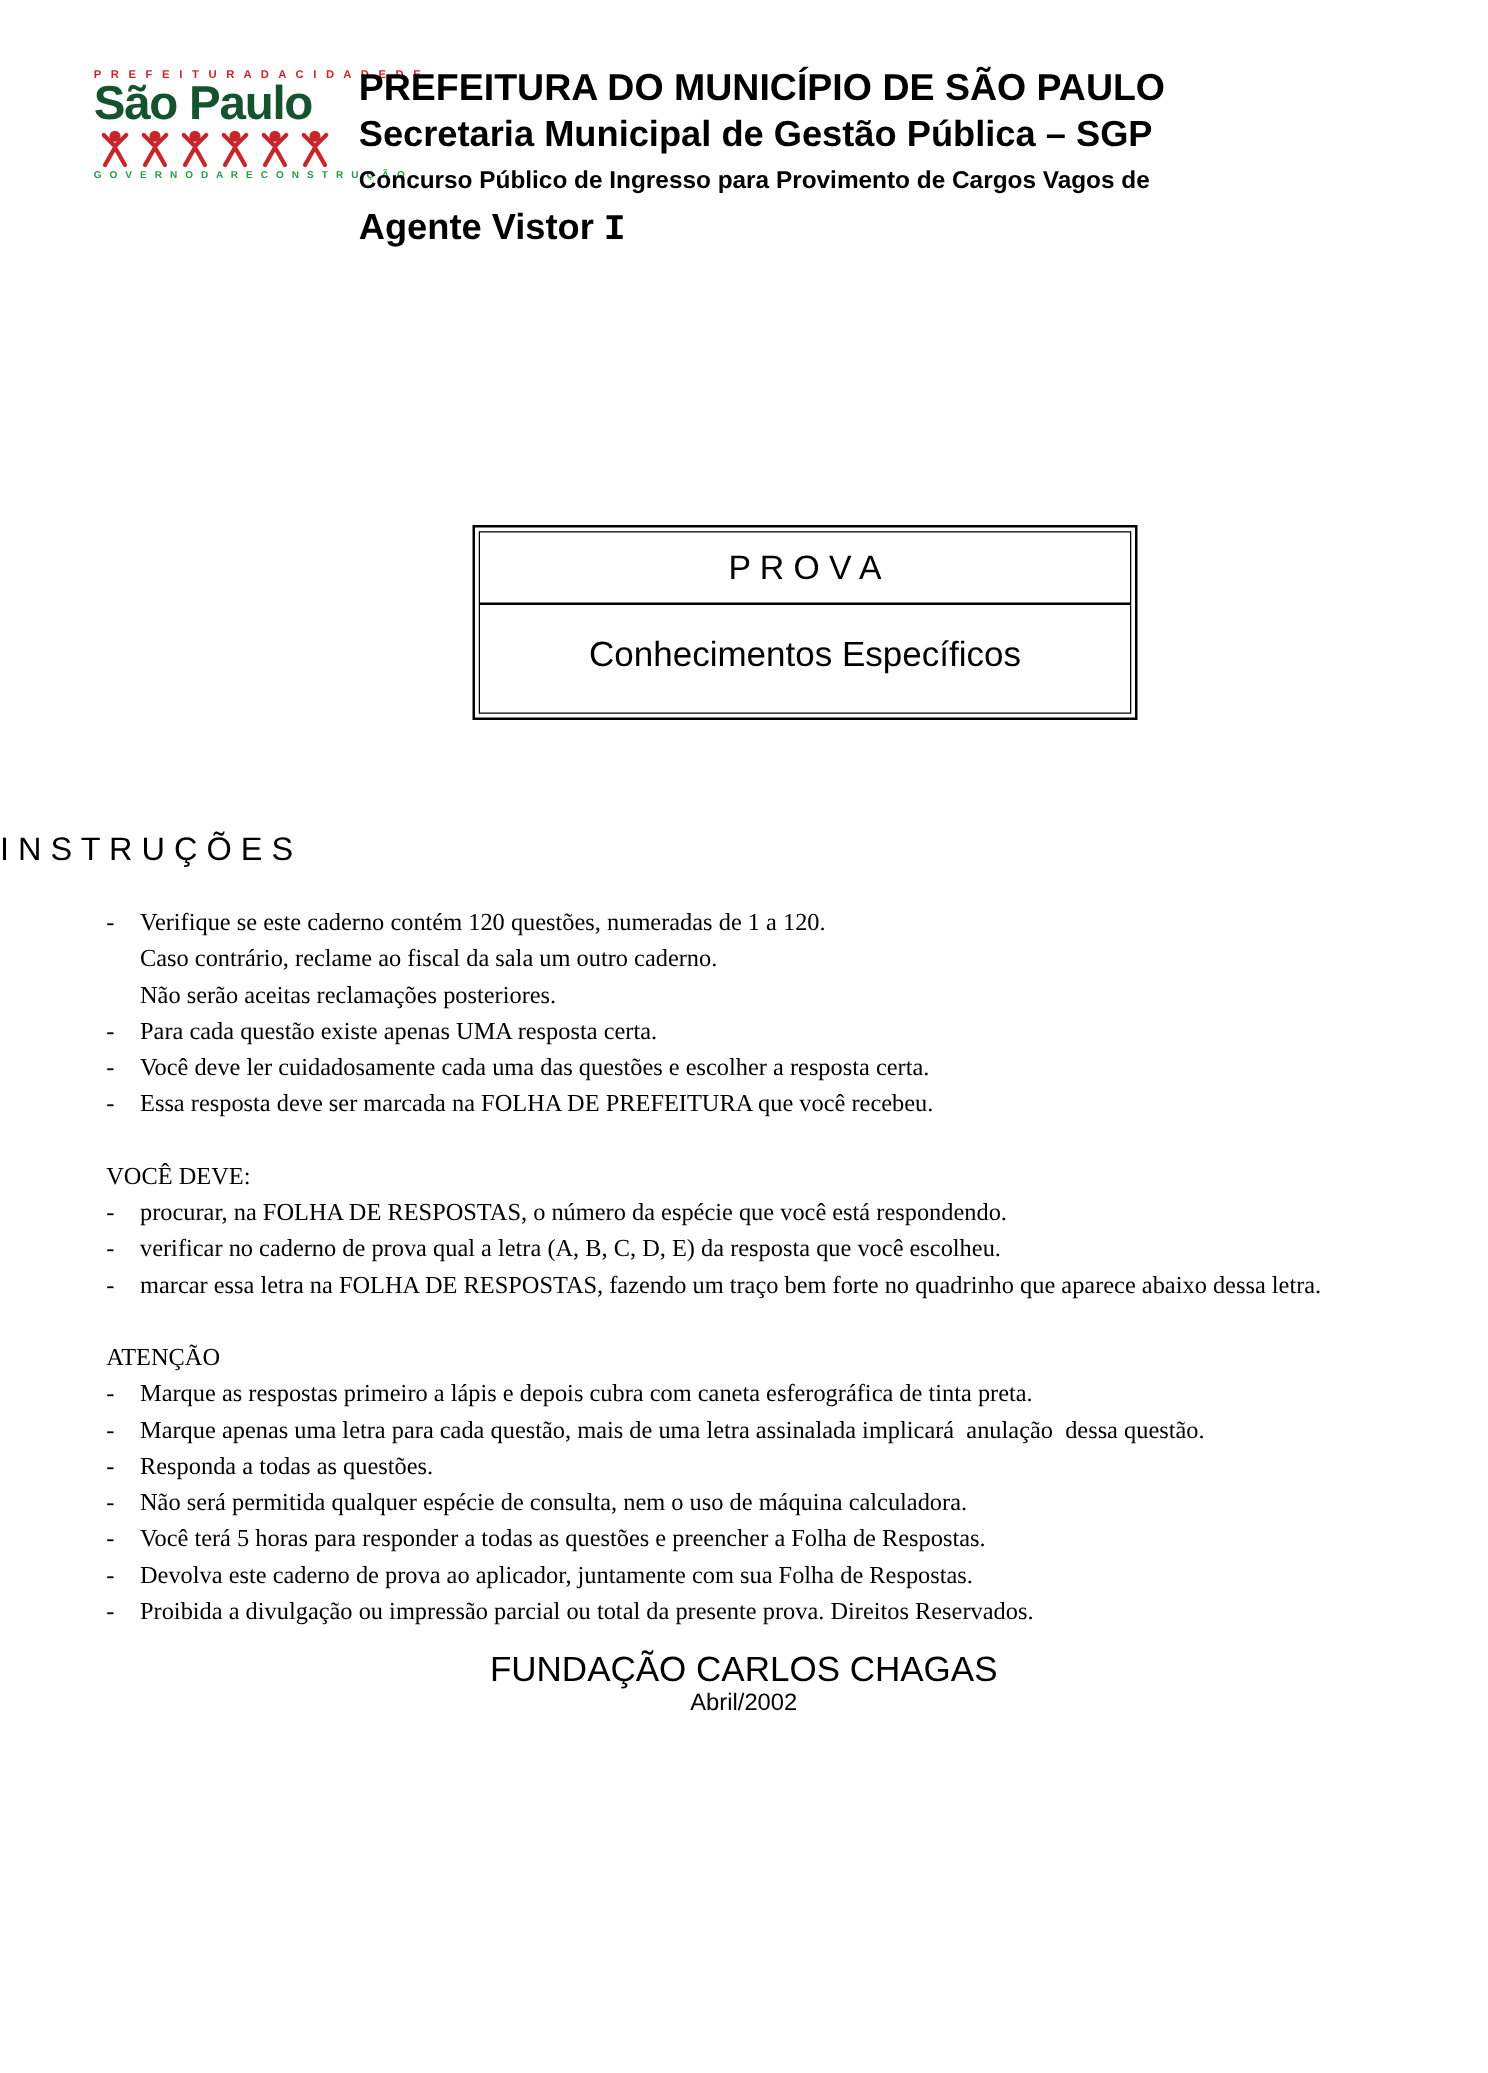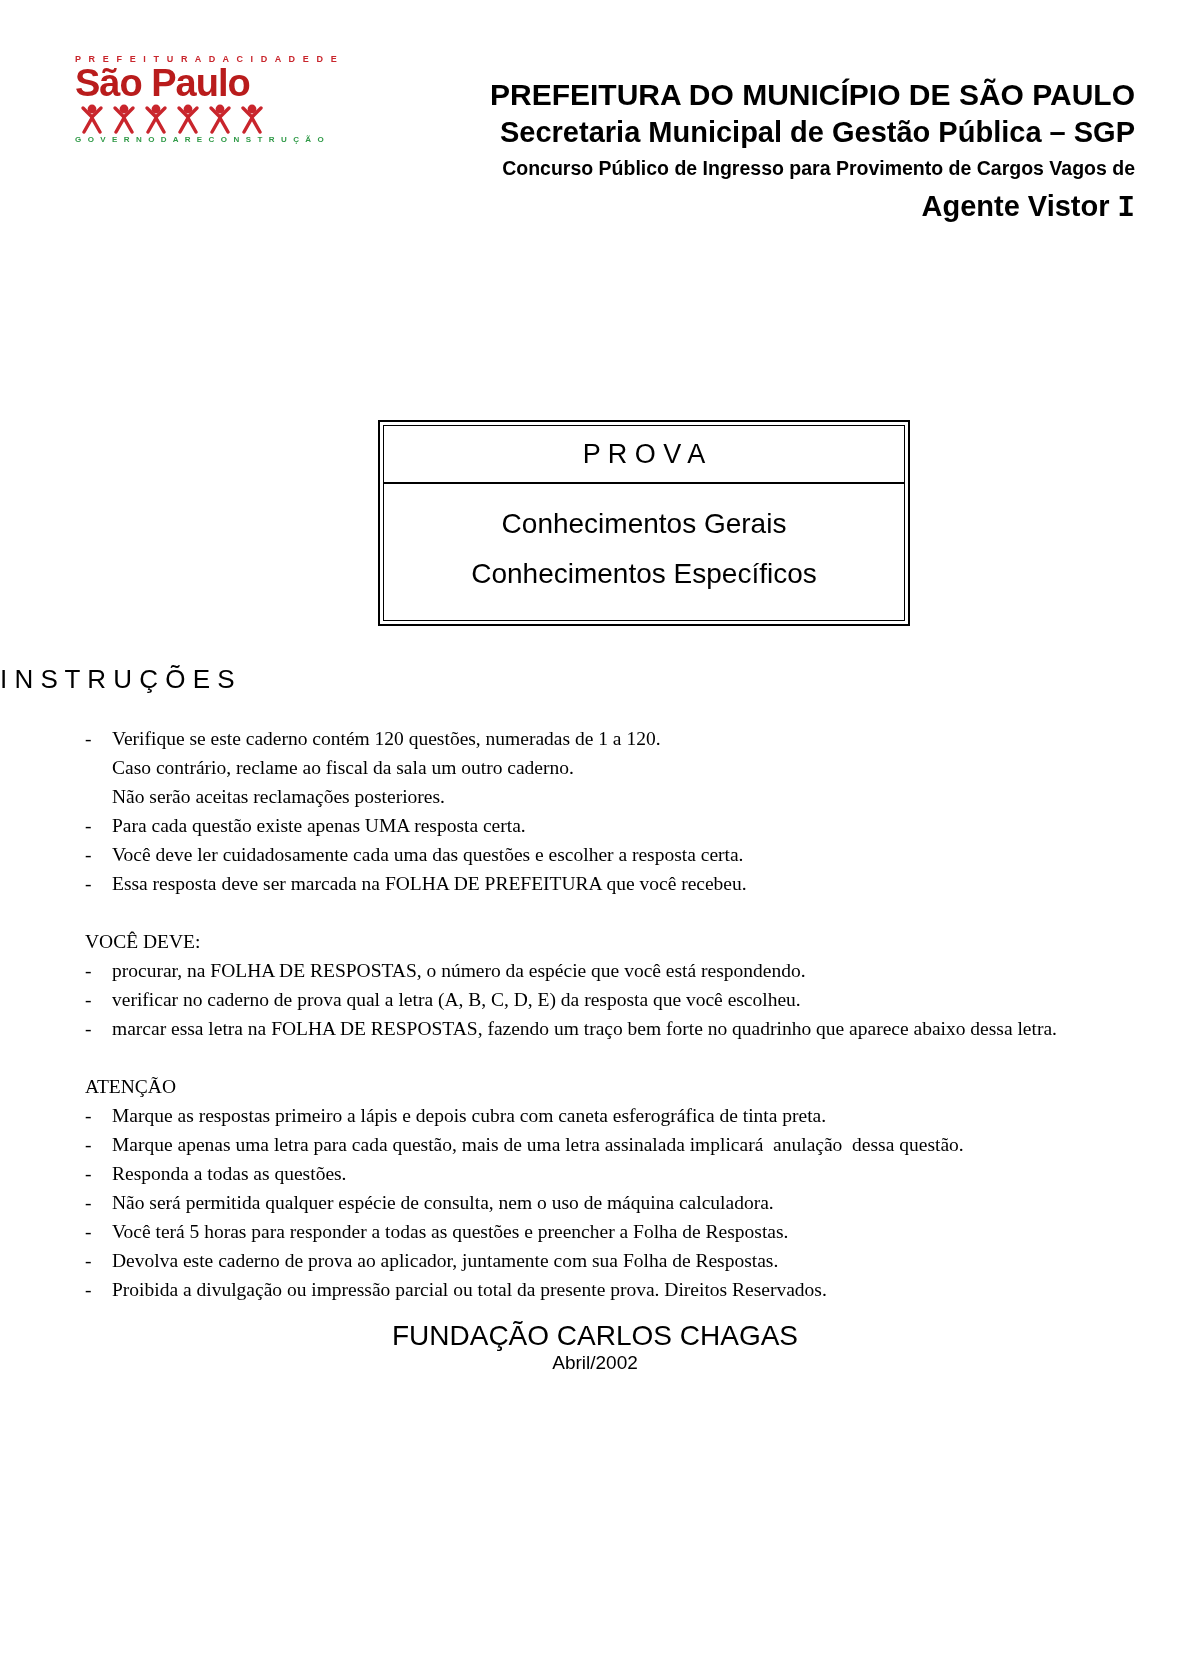--- a/index.html
+++ b/index.html
@@ -25,36 +25,36 @@
   }
   .logo { width: 196px; flex: none; padding-top: 4px; }
   .logo-top {
     color: #c9252c;
     font-size: 9px;
     font-weight: bold;
     letter-spacing: 2.6px;
     white-space: nowrap;
   }
   .logo-name {
-    color: #b91c1c;
+    color: #14532d;
     font-weight: bold;
     font-size: 38px;
     line-height: 1.02;
     letter-spacing: -1px;
   }
   .logo-figures { display: block; margin-top: 1px; }
   .logo-bottom {
     color: #2f9a47;
     font-size: 8px;
     font-weight: bold;
     letter-spacing: 2.1px;
     white-space: nowrap;
     margin-top: 1px;
   }
-  .header-text { flex: 1; text-align: right; padding-top: 2px; margin-top: 24px; }
+  .header-text { flex: 1; text-align: left; padding-top: 2px; }
   .h-title   { font-size: 30px; font-weight: bold; line-height: 1.25; }
   .h-subtitle{ font-size: 29px; font-weight: bold; line-height: 1.3; }
   .h-line3   { font-size: 19.5px; font-weight: bold; line-height: 1.5; margin-top: 3px; }
   .h-job     { font-size: 29px; font-weight: bold; margin-top: 7px; }
   .h-job .mono { font-family: "Liberation Mono", monospace; font-weight: bold; }
 
   
   .prova-outer {
     position: absolute;
     top: 420px;
@@ -167,21 +167,20 @@
       <div class="h-line3">Concurso Público de Ingresso para Provimento de Cargos Vagos de</div>
       <div class="h-job"><span>Agente Vistor</span> <span class="mono">I</span></div>
     </div>
   </div>
 
   <div class="prova-outer">
     <div class="prova-inner">
       <div class="prova-title">P R O V A</div>
       <div class="prova-subjects">
 
-          <div class="subject-line">Conhecimentos Gerais</div>
 
           <div class="subject-line">Conhecimentos Específicos</div>
         </div>
     </div>
   </div>
 
   <div class="instr-heading">I N S T R U Ç Õ E S</div>
 
   <div class="instructions">
 

